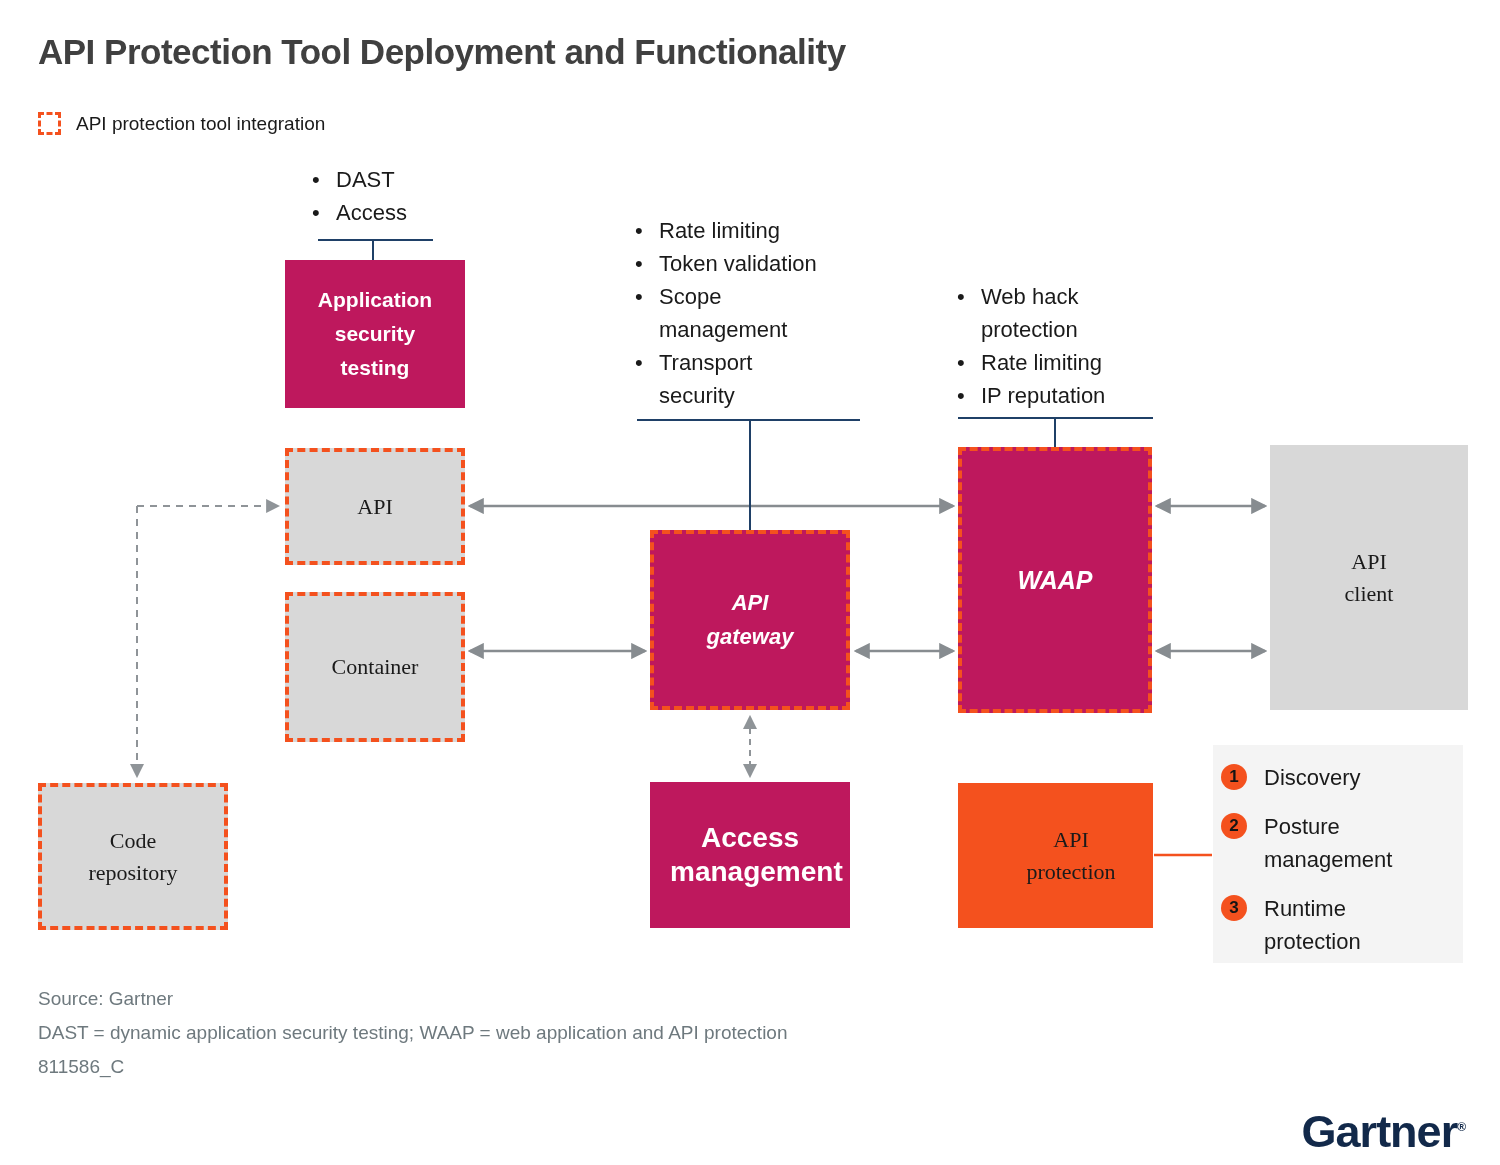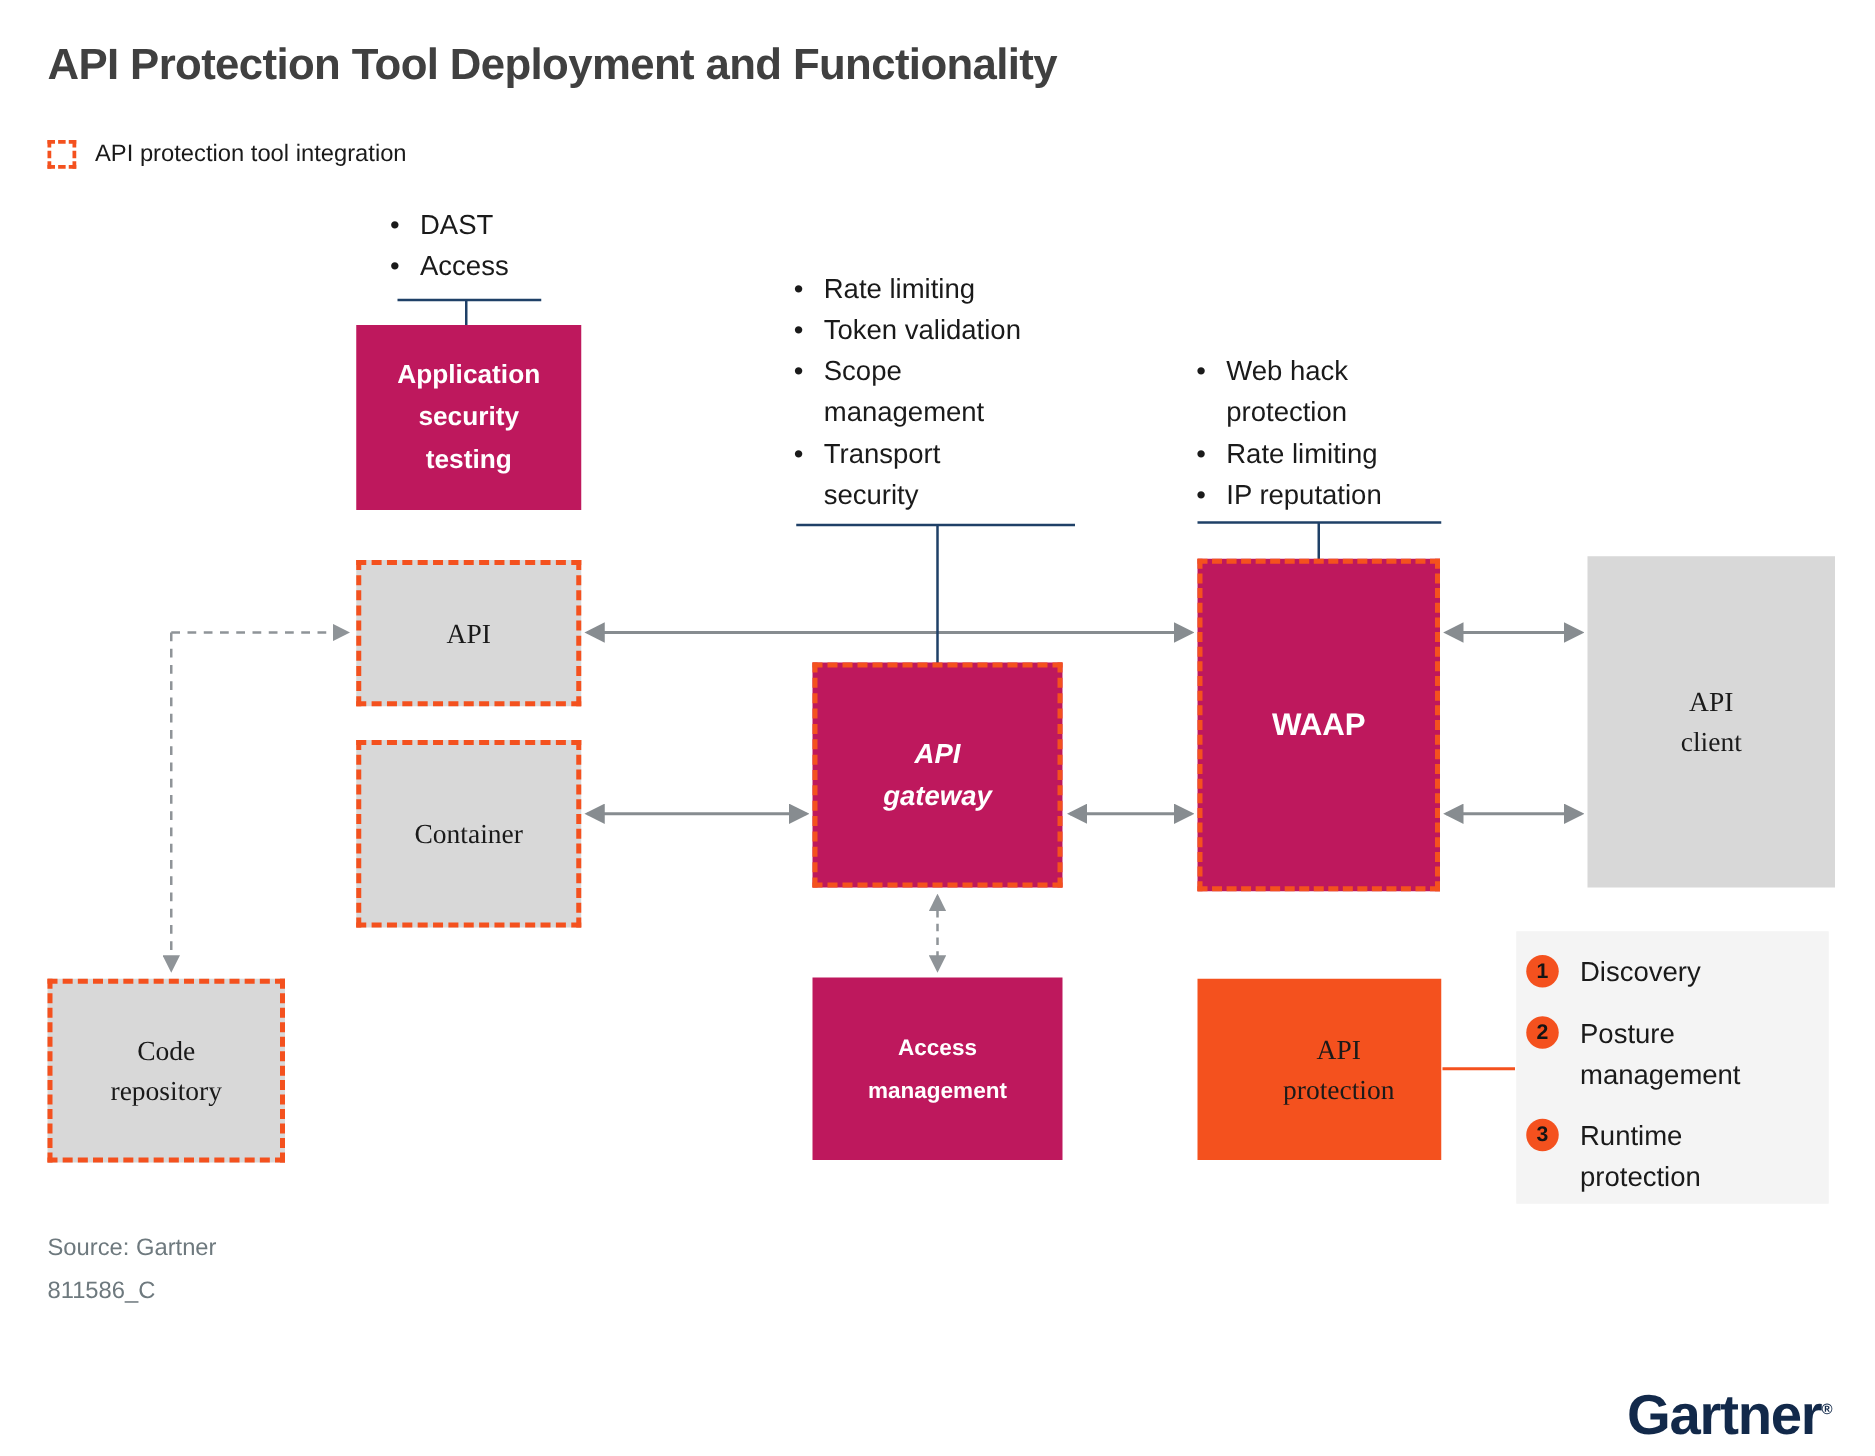--- a/index.html
+++ b/index.html
@@ -148,25 +148,25 @@
 
   <div class="abs box graybox dashed" style="left:38px;top:783px;width:190px;height:147px;">
     <span class="lbl" style="width:140px;">Code repository</span>
   </div>
 
   <div class="abs box navy dashed" style="left:650px;top:530px;width:200px;height:180px;">
     <span class="lbl-b" style="width:110px;font-size:22px;font-style:italic;">API gateway</span>
   </div>
 
   <div class="abs box navy" style="left:650px;top:782px;width:200px;height:146px;">
-    <span class="lbl-b" style="width:160px;font-size:18px;">Access management</span>
+    <span class="lbl-b" style="width:160px;font-size:28px;">Access management</span>
   </div>
 
   <div class="abs box navy dashed" style="left:958px;top:447px;width:194px;height:266px;">
-    <span class="lbl-b" style="font-size:25px;">WAAP</span>
+    <span class="lbl-b" style="font-size:25px;font-style:italic;">WAAP</span>
   </div>
 
   <div class="abs box orangebox" style="left:958px;top:783px;width:195px;height:145px;">
     <span class="lbl" style="width:120px;">API protection</span>
   </div>
 
   <div class="abs box graybox" style="left:1270px;top:445px;width:198px;height:265px;">
     <span class="lbl" style="width:80px;">API client</span>
   </div>
 
@@ -180,20 +180,21 @@
       <span class="p-lbl" style="width:170px;">Posture management</span>
     </div>
     <div class="p-item">
       <span class="p-num">3</span>
       <span class="p-lbl" style="width:170px;">Runtime protection</span>
     </div>
   </div>
 
   <div class="abs footer">
     <div>Source: Gartner</div>
+    <div>DAST = dynamic application security testing; WAAP = web application and API protection</div>
     <div>811586_C</div>
   </div>
 
   <div class="abs logo">
     <span>Gartner</span><sup>®</sup>
   </div>
 
 </div>
 
 </body></html>

